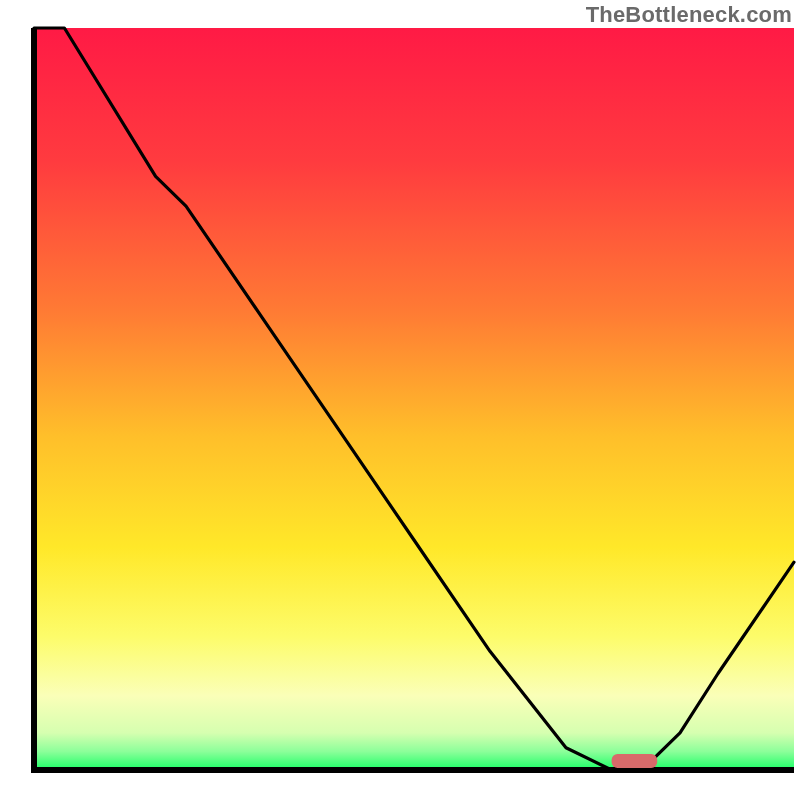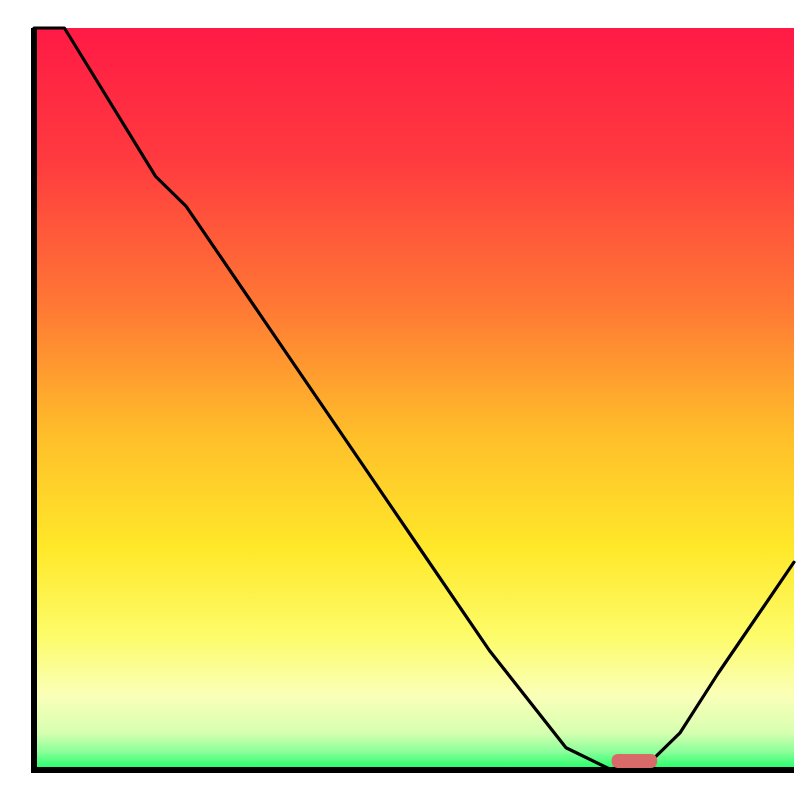--- a/index.html
+++ b/index.html
@@ -25,20 +25,21 @@
     letter-spacing: 0.2px;
   }
   svg {
     display: block;
   }
 </style>
 </head>
 <body>
 <div class="container">
 
+<div class="watermark">TheBottleneck.com</div>
 
 <svg id="chart-svg" width="800" height="800" viewBox="0 0 800 800">
   <defs>
     <linearGradient id="bg-grad" x1="0" y1="0" x2="0" y2="1">
           <stop offset="0.00%" stop-color="#ff1a45"></stop>
           <stop offset="18.00%" stop-color="#ff3b3f"></stop>
           <stop offset="38.00%" stop-color="#ff7a34"></stop>
           <stop offset="55.00%" stop-color="#ffbf2a"></stop>
           <stop offset="70.00%" stop-color="#ffe829"></stop>
           <stop offset="82.00%" stop-color="#fdfc6a"></stop>

